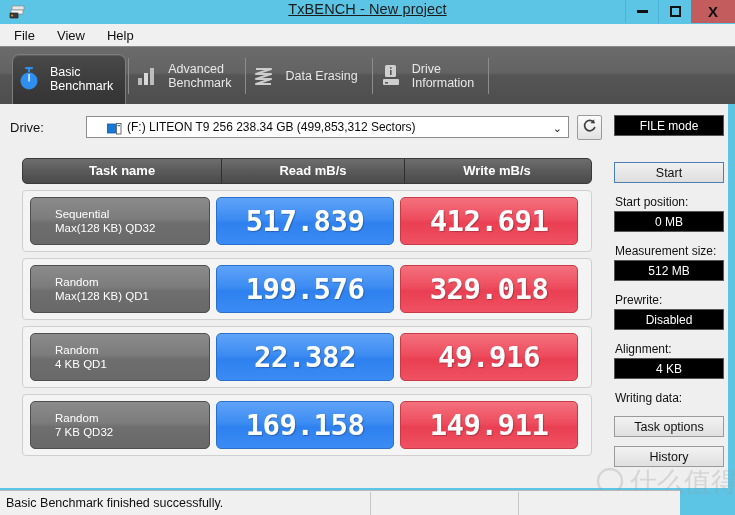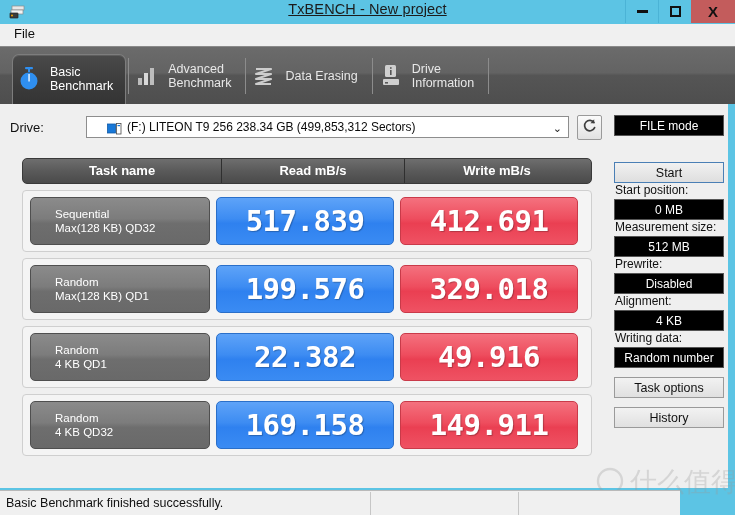--- a/index.html
+++ b/index.html
@@ -82,23 +82,23 @@
     font-family: "Liberation Sans", sans-serif;
   }
 
   
   .menubar {
     position: absolute;
     left: 0; top: 24px;
     width: 735px; height: 22px;
     background: #f0f0f0;
     display: flex;
+    align-items: center;
     padding-left: 8px;
     box-sizing: border-box;
-    flex-direction: column;
   }
   .menu-item {
     font-size: 13px;
     color: #101010;
     padding: 2px 10px 2px 6px;
     margin-right: 6px;
   }
 
   
   .tabstrip {
@@ -322,21 +322,21 @@
     align-items: center;
     justify-content: center;
   }
   .sb-button.primary {
     border: 1px solid #4a7fb5;
     background: linear-gradient(to bottom, #f1f1f1, #dedede);
   }
   .sb-caption {
     font-size: 12px;
     color: #101010;
-    margin: 0 0 2px 3px;
+    margin: 12px 0 2px 3px;
   }
 
   
   .statusbar {
     position: absolute;
     left: 0; top: 490px;
     width: 680px; height: 25px;
     background: #f0f0f0;
     border-top: 1px solid #b9b9b9;
     box-sizing: border-box;
@@ -514,21 +514,21 @@
           <span>Random</span>
           <span>4 KB QD1</span>
         </div>
         <div class="val-cell read">22.382</div>
         <div class="val-cell write">49.916</div>
       </div>
 
       <div class="res-row">
         <div class="task-cell">
           <span>Random</span>
-          <span>4 KB QD32</span>
+          <span>7 KB QD32</span>
         </div>
         <div class="val-cell read">169.158</div>
         <div class="val-cell write">149.911</div>
       </div>
 
     </div>
   </div>
 
   <div class="sidebar">
     <div style="height:11px"></div>
@@ -543,21 +543,20 @@
     <div class="sb-caption">Measurement size:</div>
     <div class="sb-display">512 MB</div>
 
     <div class="sb-caption">Prewrite:</div>
     <div class="sb-display">Disabled</div>
 
     <div class="sb-caption">Alignment:</div>
     <div class="sb-display">4 KB</div>
 
     <div class="sb-caption">Writing data:</div>
-    <div class="sb-display">Random number</div>
 
     <div style="height:9px"></div>
     <div class="sb-button">Task options</div>
     <div style="height:9px"></div>
     <div class="sb-button">History</div>
   </div>
 
   <div class="watermark">
     <svg width="140" height="52" viewBox="0 0 140 52">
       <circle cx="14" cy="26" r="12" fill="none" stroke="#9a9a9a" stroke-width="2.4"></circle>

